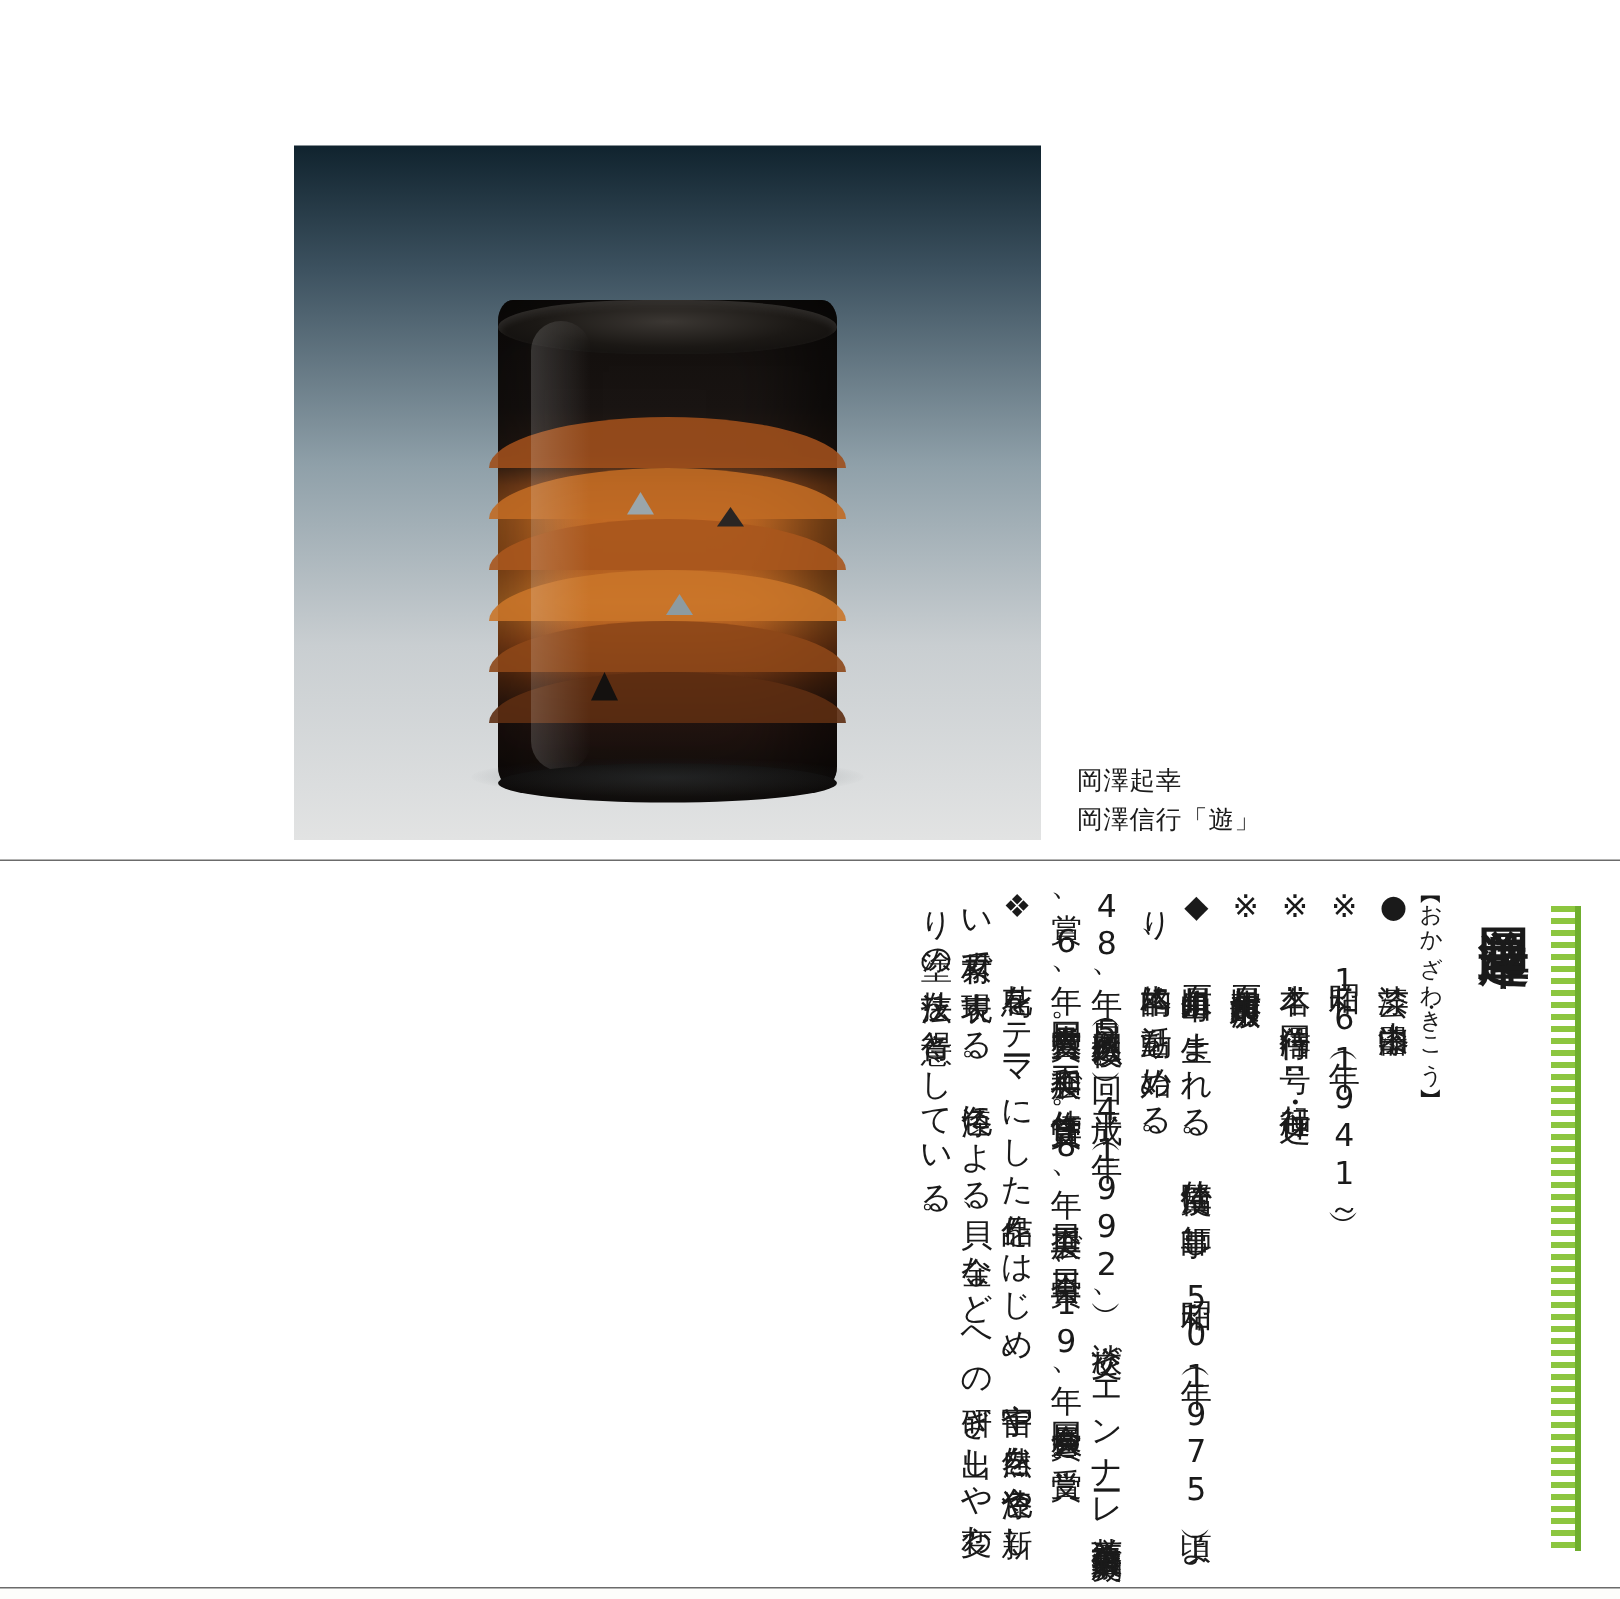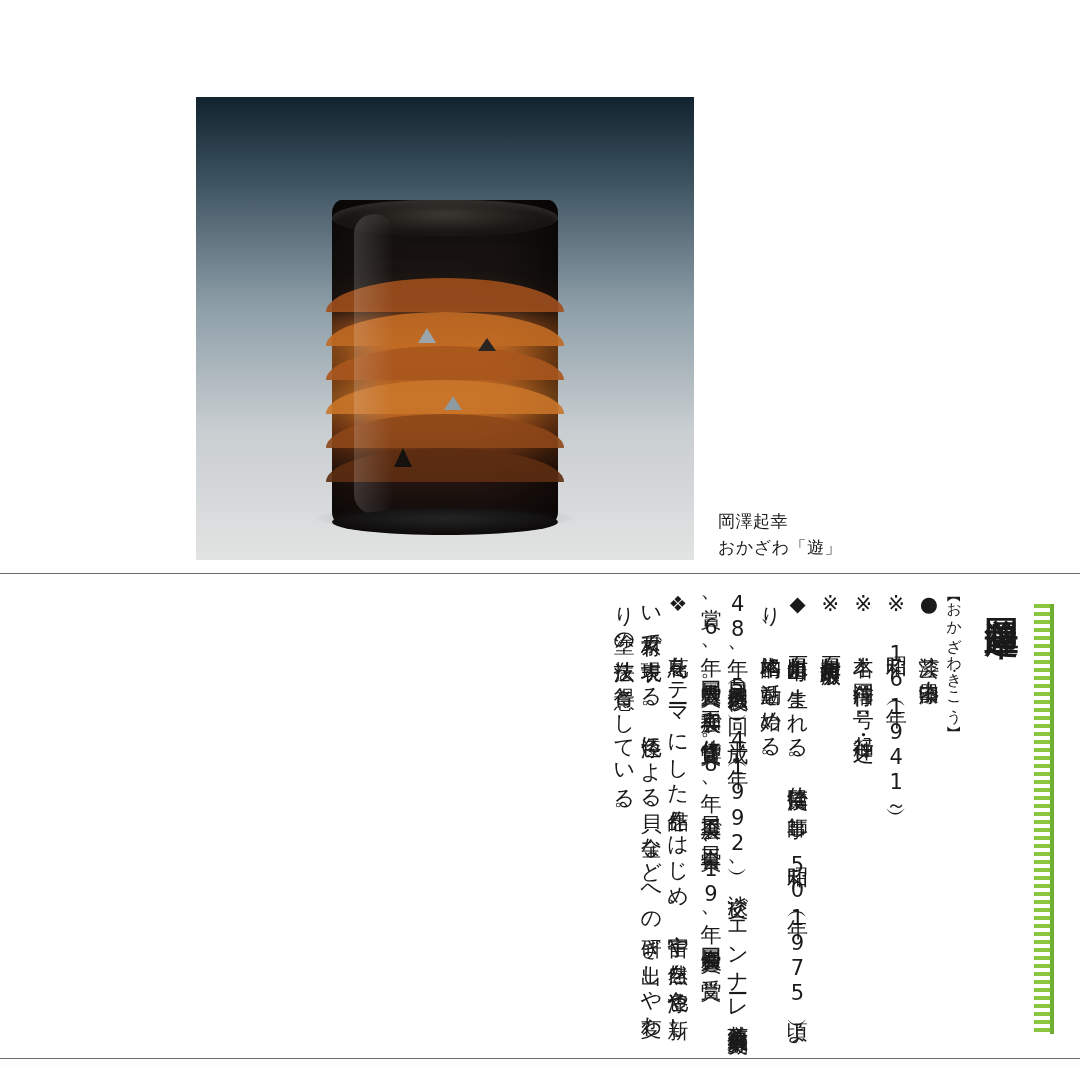--- a/index.html
+++ b/index.html
@@ -225,21 +225,21 @@
       <div class="tri tri-c"></div>
       <div class="tri tri-d"></div>
       <div class="caddy-highlight"></div>
       <div class="caddy-base"></div>
     </div>
     <div class="shadow"></div>
   </div>
 
   <div class="caption">
     <div>岡澤起幸</div>
-    <div>おかざわ「遊」</div>
+    <div>岡澤信行「遊」</div>
   </div>
 </div>
 
 <div class="rule rule-top"></div>
 
 <div class="bio-section">
 
   <div class="comb"></div>
   <div class="comb-edge"></div>
 

